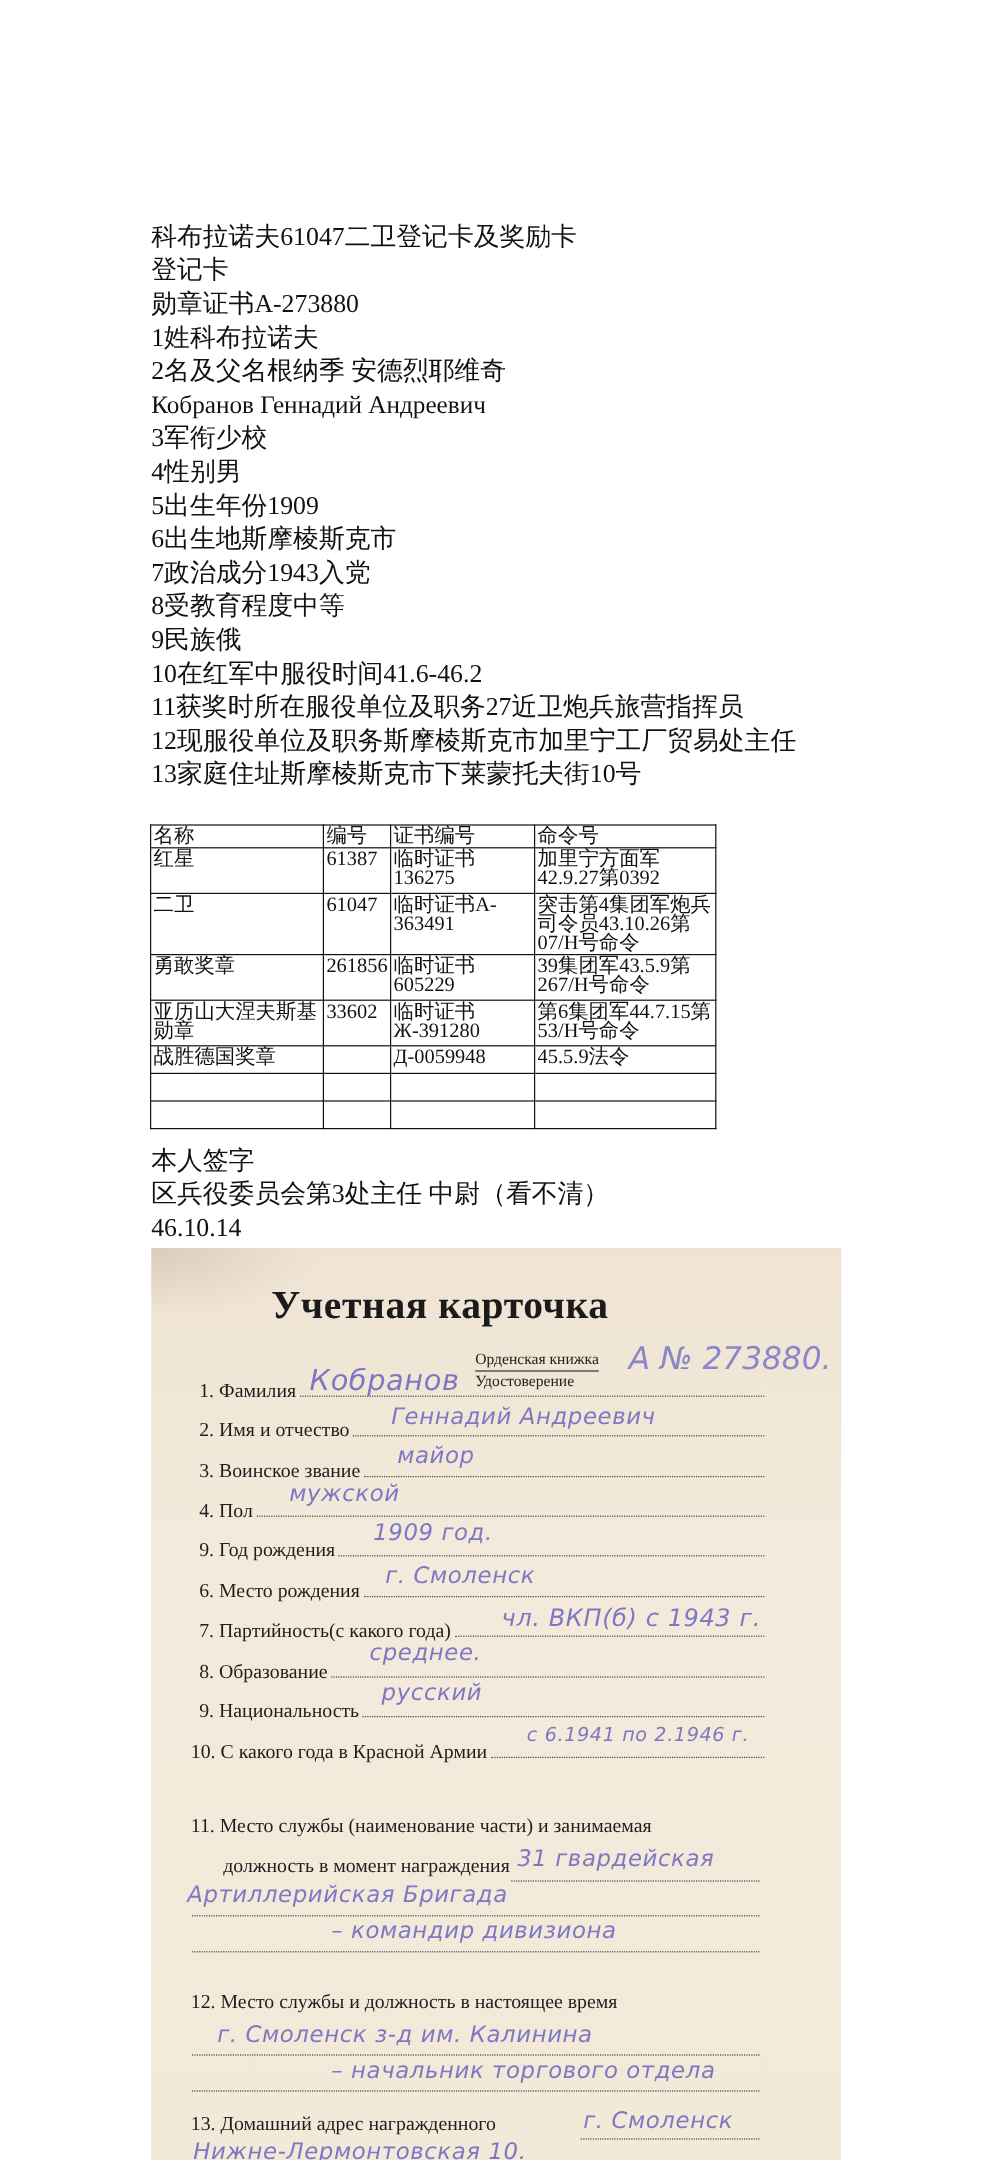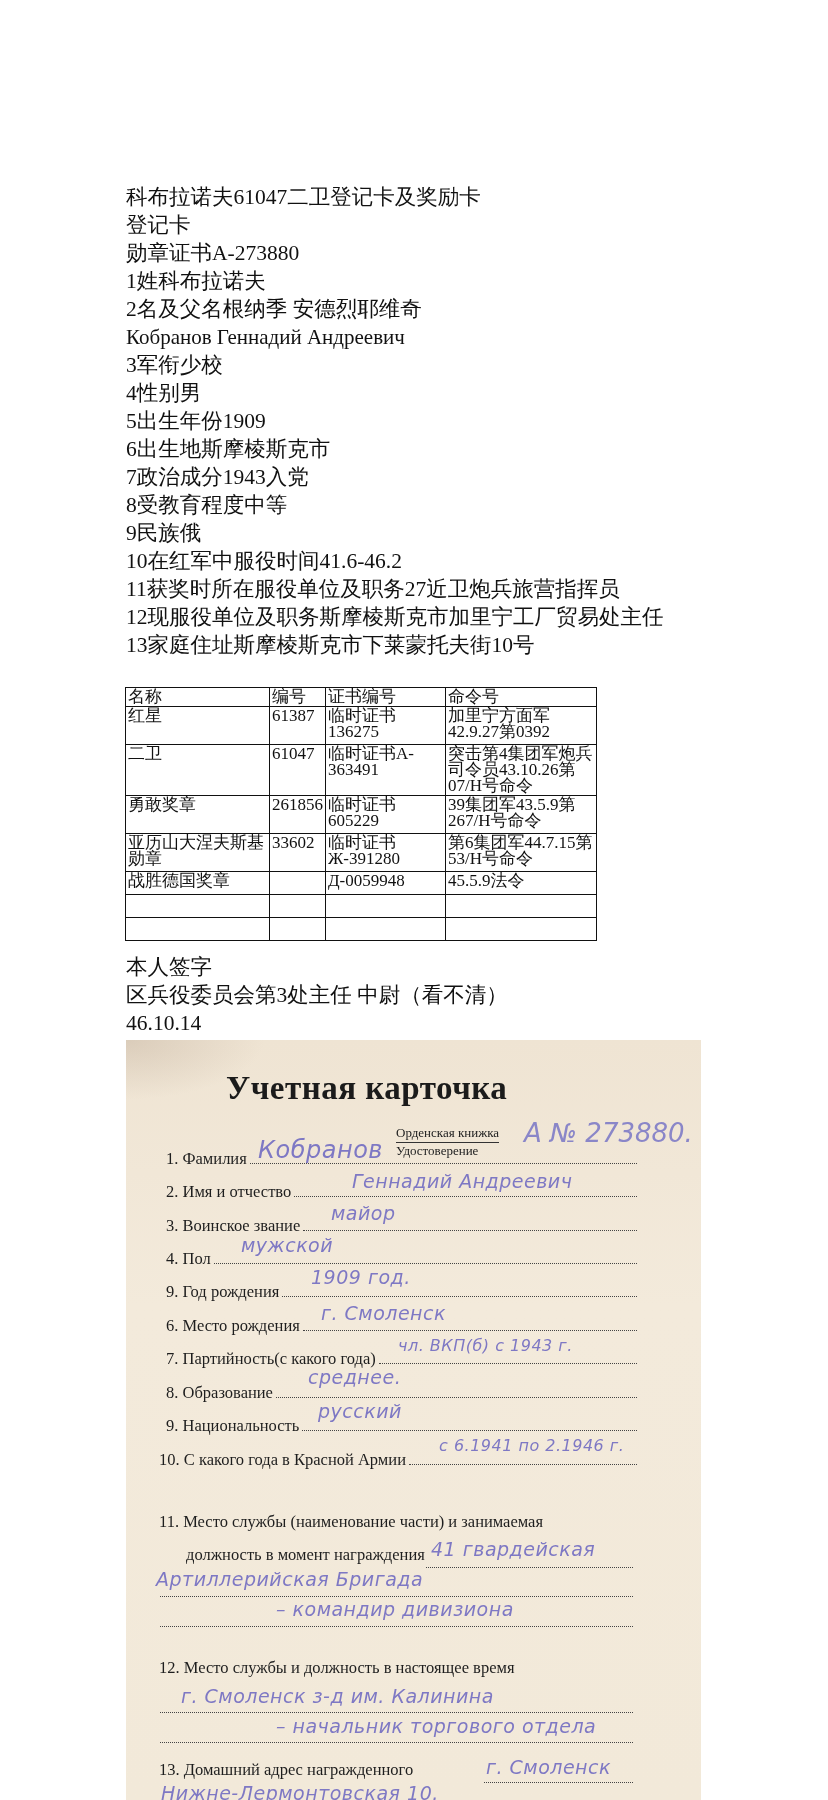--- a/index.html
+++ b/index.html
@@ -132,21 +132,21 @@
   <div class="fld" style="top:105px">
       <span class="lbl">1. Фамилия</span>
       <span class="dots"></span>
     </div>
   <div class="hw" style="left:132px; top:96px; font-size:24px;">Кобранов</div>
 
   <div class="fld" style="top:138px">
       <span class="lbl">2. Имя и отчество</span>
       <span class="dots"></span>
     </div>
-  <div class="hw" style="left:200px; top:130px;margin-left:26px;">Геннадий Андреевич</div>
+  <div class="hw" style="left:200px; top:130px;">Геннадий Андреевич</div>
 
   <div class="fld" style="top:172px">
       <span class="lbl">3. Воинское звание</span>
       <span class="dots"></span>
     </div>
   <div class="hw" style="left:205px; top:162px;">майор</div>
 
   <div class="fld" style="top:205px">
       <span class="lbl">4. Пол</span>
       <span class="dots"></span>
@@ -162,21 +162,21 @@
   <div class="fld" style="top:272px">
       <span class="lbl">6. Место рождения</span>
       <span class="dots"></span>
     </div>
   <div class="hw" style="left:195px; top:262px;">г. Смоленск</div>
 
   <div class="fld" style="top:305px">
       <span class="lbl">7. Партийность(с какого года)</span>
       <span class="dots"></span>
     </div>
-  <div class="hw" style="left:272px; top:296px; font-size:16px;">чл. ВКП(б) с 1943 г.</div>
+  <div class="hw" style="left:292px; top:296px; font-size:20px;">чл. ВКП(б) с 1943 г.</div>
 
   <div class="fld" style="top:339px">
       <span class="lbl">8. Образование</span>
       <span class="dots"></span>
     </div>
   <div class="hw" style="left:182px; top:326px;">среднее.</div>
 
   <div class="fld" style="top:372px">
       <span class="lbl">9. Национальность</span>
       <span class="dots"></span>
@@ -185,21 +185,21 @@
 
   <div class="fld" style="top:406px; left:33px">
       <span class="lbl">10. С какого года в Красной Армии</span>
       <span class="dots"></span>
     </div>
   <div class="hw" style="left:313px; top:396px; font-size:16px;">с 6.1941 по 2.1946 г.</div>
 
   <div class="plain" style="left:33px; top:472px;">11. Место службы (наименование части) и занимаемая</div>
   <div class="plain" style="left:60px; top:505px;">должность в момент награждения</div>
   <div class="rule" style="left:300px; top:527px;"></div>
-  <div class="hw" style="left:305px; top:498px;">41 гвардейская</div>
+  <div class="hw" style="left:305px; top:498px;">31 гвардейская</div>
   <div class="hw" style="left:30px; top:528px;">Артиллерийская Бригада</div>
   <div class="rule" style="top:556px;"></div>
   <div class="hw" style="left:150px; top:558px;">– командир дивизиона</div>
   <div class="rule" style="top:586px;"></div>
 
   <div class="plain" style="left:33px; top:618px;">12. Место службы и должность в настоящее время</div>
   <div class="hw" style="left:55px; top:645px;">г. Смоленск з-д им. Калинина</div>
   <div class="rule" style="top:672px;"></div>
   <div class="hw" style="left:150px; top:675px;">– начальник торгового отдела</div>
   <div class="rule" style="top:702px;"></div>

